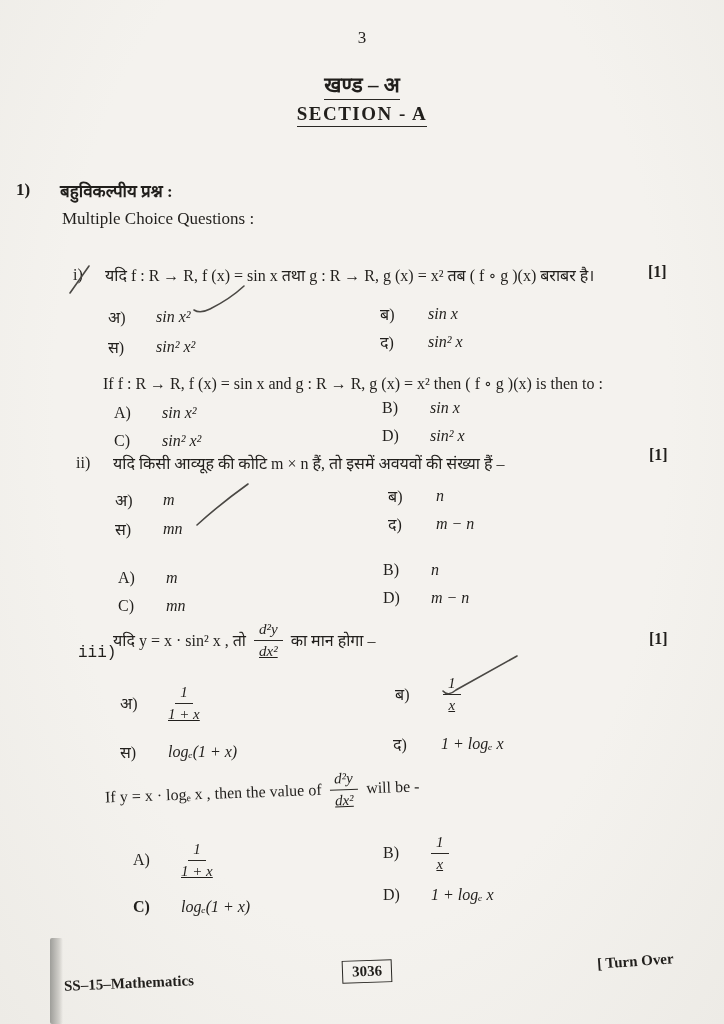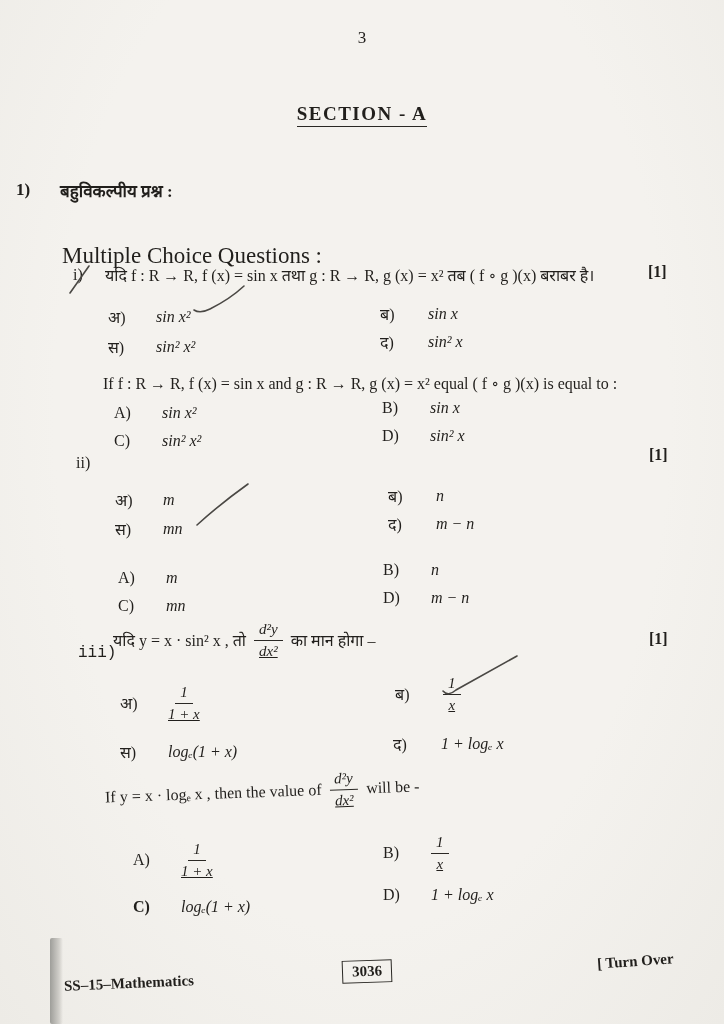--- a/index.html
+++ b/index.html
@@ -38,27 +38,30 @@
           background:linear-gradient(to right,#8a8a86,#c9c7c2 70%,transparent);
           opacity:.8;border-radius:2px;}
   svg.pen{position:absolute;left:0;top:0;pointer-events:none;}
 </style>
 </head>
 <body>
 
 <div class="page">
 
   <div class="abs center" style="top:28px;font-size:17px;">3</div>
+  <div class="abs center" style="top:70px;">
+    <span class="u hi-head">खण्ड – अ</span>
+  </div>
   <div class="abs center" style="top:103px;text-align:center;">
     <span class="u en-head">SECTION - A</span>
   </div>
 
   <div class="abs" style="left:16px;top:180px;font-size:17px;font-weight:600;">1)</div>
   <div class="abs" style="left:60px;top:179px;font-size:17px;font-weight:600;">बहुविकल्पीय प्रश्न :</div>
-  <div class="abs" style="left:62px;top:209px;font-size:23px;margin-top:34px;">Multiple Choice Questions :</div>
+  <div class="abs" style="left:62px;top:209px;font-size:17px;">Multiple Choice Questions :</div>
 
   <div class="abs qnum" style="left:73px;top:266px;">i)</div>
   <div class="abs qtext" style="left:105px;top:264px;">यदि f : R → R, f (x) = sin x तथा g : R → R, g (x) = x² तब ( f ∘ g )(x) बराबर है।</div>
   <div class="abs marks" style="left:648px;top:263px;">[1]</div>
 
   <div class="abs opt" style="left:108px;top:306px;">
     <span class="opt-label">अ)</span>
     <span class="opt-text math">sin x²</span>
   </div>
   <div class="abs opt" style="left:380px;top:303px;">
@@ -67,40 +70,41 @@
   </div>
   <div class="abs opt" style="left:108px;top:336px;">
     <span class="opt-label">स)</span>
     <span class="opt-text math">sin² x²</span>
   </div>
   <div class="abs opt" style="left:380px;top:331px;">
     <span class="opt-label">द)</span>
     <span class="opt-text math">sin² x</span>
   </div>
 
-  <div class="abs qtext" style="left:103px;top:374px;">If f : R → R, f (x) = sin x and g : R → R, g (x) = x² equal ( f ∘ g )(x) is equal to :</div>
+  <div class="abs qtext" style="left:103px;top:374px;">If f : R → R, f (x) = sin x and g : R → R, g (x) = x² then ( f ∘ g )(x) is then to :</div>
 
   <div class="abs opt" style="left:114px;top:404px;">
     <span class="opt-label">A)</span>
     <span class="opt-text math">sin x²</span>
   </div>
   <div class="abs opt" style="left:382px;top:399px;">
     <span class="opt-label">B)</span>
     <span class="opt-text math">sin x</span>
   </div>
   <div class="abs opt" style="left:114px;top:432px;">
     <span class="opt-label">C)</span>
     <span class="opt-text math">sin² x²</span>
   </div>
   <div class="abs opt" style="left:382px;top:427px;">
     <span class="opt-label">D)</span>
     <span class="opt-text math">sin² x</span>
   </div>
 
   <div class="abs qnum" style="left:76px;top:454px;">ii)</div>
+  <div class="abs qtext" style="left:113px;top:452px;">यदि किसी आव्यूह की कोटि m × n हैं, तो इसमें अवयवों की संख्या हैं –</div>
   <div class="abs marks" style="left:649px;top:446px;">[1]</div>
 
   <div class="abs opt" style="left:115px;top:489px;">
     <span class="opt-label">अ)</span>
     <span class="opt-text math">m</span>
   </div>
   <div class="abs opt" style="left:388px;top:485px;">
     <span class="opt-label">ब)</span>
     <span class="opt-text math">n</span>
   </div>

